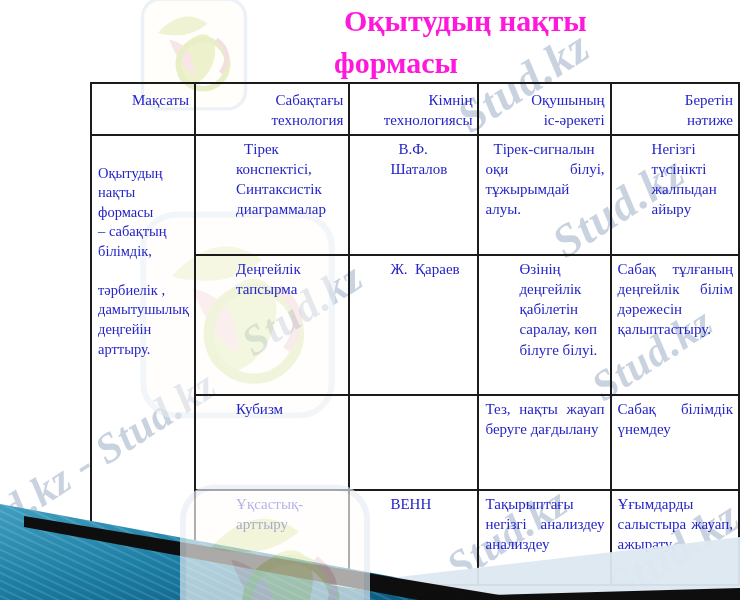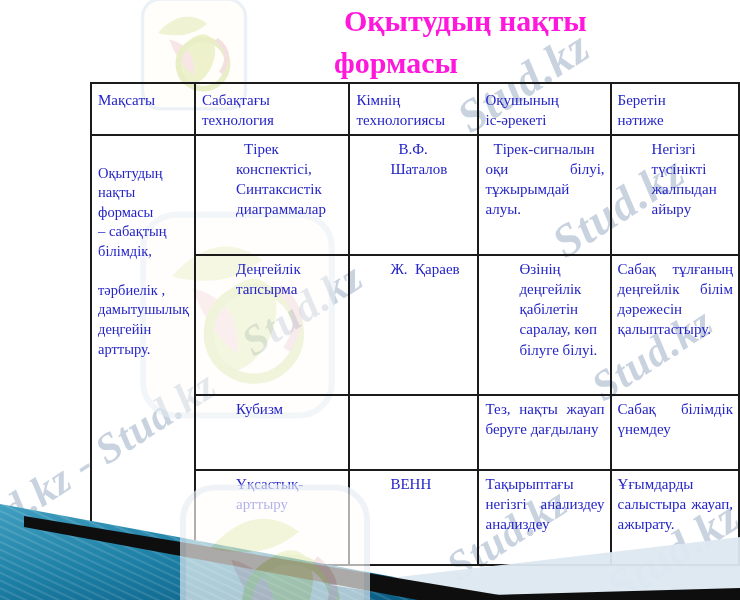--- a/index.html
+++ b/index.html
@@ -36,29 +36,29 @@
   table.grid {
     position:absolute; left:90px; top:82px; z-index:2;
     border-collapse:collapse; table-layout:fixed;
   }
   .grid th, .grid td {
     border:2px solid #1b1b1b; vertical-align:top;
     color:#2424c8; background:transparent;
     font-size:15px; line-height:1.35;
     padding:3px 5px 3px 6px; overflow:hidden;
   }
-  .grid th { font-weight:normal; text-align:left; white-space:pre-line; padding-top:6px; }
+  .grid th { font-weight:normal; text-align:right; white-space:pre-line; padding-top:6px; }
   .grid td.pre { white-space:pre-line;padding-left:40px; }
   .grid td.j { text-align:justify; }
   .grid td.indent { text-indent:8px; }
   .grid td.goal { font-size:14.5px; padding-top:28px; white-space:pre-line;margin-left:48px; }
   tr.hr0 { height:50px; }
   tr.br1 { height:120px; }
   tr.br2 { height:140px; }
-  tr.br3 { height:75px; }
+  tr.br3 { height:95px; }
   tr.br4 { height:95px; }
   
   .deco { position:absolute; left:0; top:0; z-index:5; pointer-events:none; }
   .hidden-defs { position:absolute; width:0; height:0; }
 </style>
 </head>
 <body>
 
 <svg class="hidden-defs" aria-hidden="true">
   <defs>

